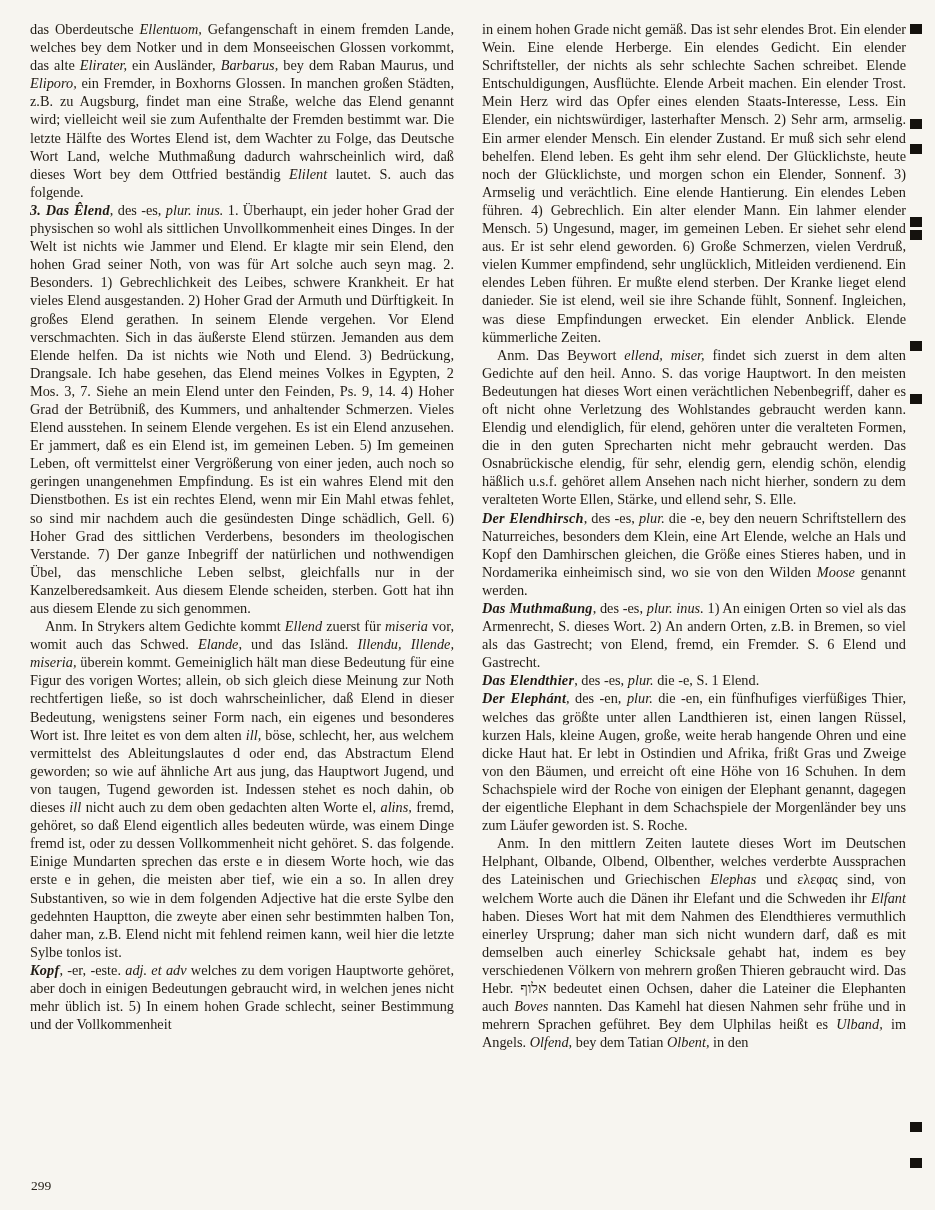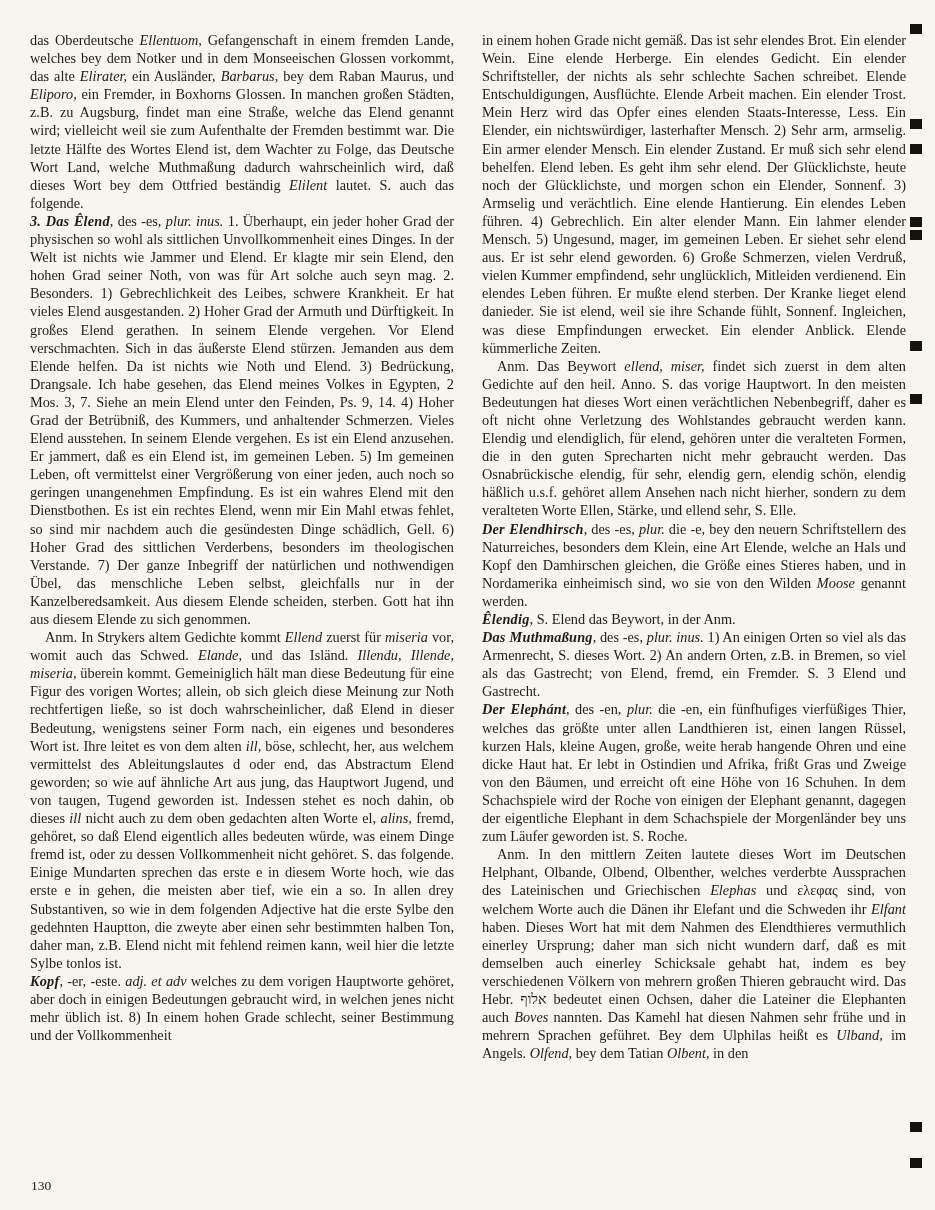--- a/index.html
+++ b/index.html
@@ -12,21 +12,20 @@
     position: relative;
     width: 935px; height: 1210px;
     background: #f7f5f0;
     overflow: hidden;
   }
   .columns {
     position: absolute;
     left: 30px; top: 20px;
     display: flex;
     gap: 28px;
-    margin-top: 11px;
   }
   .column {
     width: 424px;
     height: 1152px;
     overflow: hidden;
     font-size: 14.3px;
     line-height: 18.1px;
     color: #201b14;
     text-align: justify;
     hyphens: none;
@@ -50,39 +49,39 @@
 </style>
 </head>
 <body>
 
 <div class="page">
   <div class="columns">
     <div class="column">
         <p class="par"><span>das Oberdeutsche </span><span class="run-italic">Ellentuom,</span><span> Gefangenschaft in einem fremden Lande, welches bey dem Notker und in dem Monseeischen Glossen vorkommt, das alte </span><span class="run-italic">Elirater,</span><span> ein Ausländer, </span><span class="run-italic">Barbarus,</span><span> bey dem Raban Maurus, und </span><span class="run-italic">Eliporo,</span><span> ein Fremder, in Boxhorns Glossen. In manchen großen Städten, z.B. zu Augsburg, findet man eine Straße, welche das Elend genannt wird; vielleicht weil sie zum Aufenthalte der Fremden bestimmt war. Die letzte Hälfte des Wortes Elend ist, dem Wachter zu Folge, das Deutsche Wort Land, welche Muthmaßung dadurch wahrscheinlich wird, daß dieses Wort bey dem Ottfried beständig </span><span class="run-italic">Elilent</span><span> lautet. S. auch das folgende.</span></p>
         <p class="par"><span class="run-bold">3. Das Êlend</span><span>, des -es, </span><span class="run-italic">plur. inus.</span><span> 1. Überhaupt, ein jeder hoher Grad der physischen so wohl als sittlichen Unvollkommenheit eines Dinges. In der Welt ist nichts wie Jammer und Elend. Er klagte mir sein Elend, den hohen Grad seiner Noth, von was für Art solche auch seyn mag. 2. Besonders. 1) Gebrechlichkeit des Leibes, schwere Krankheit. Er hat vieles Elend ausgestanden. 2) Hoher Grad der Armuth und Dürftigkeit. In großes Elend gerathen. In seinem Elende vergehen. Vor Elend verschmachten. Sich in das äußerste Elend stürzen. Jemanden aus dem Elende helfen. Da ist nichts wie Noth und Elend. 3) Bedrückung, Drangsale. Ich habe gesehen, das Elend meines Volkes in Egypten, 2 Mos. 3, 7. Siehe an mein Elend unter den Feinden, Ps. 9, 14. 4) Hoher Grad der Betrübniß, des Kummers, und anhaltender Schmerzen. Vieles Elend ausstehen. In seinem Elende vergehen. Es ist ein Elend anzusehen. Er jammert, daß es ein Elend ist, im gemeinen Leben. 5) Im gemeinen Leben, oft vermittelst einer Vergrößerung von einer jeden, auch noch so geringen unangenehmen Empfindung. Es ist ein wahres Elend mit den Dienstbothen. Es ist ein rechtes Elend, wenn mir Ein Mahl etwas fehlet, so sind mir nachdem auch die gesündesten Dinge schädlich, Gell. 6) Hoher Grad des sittlichen Verderbens, besonders im theologischen Verstande. 7) Der ganze Inbegriff der natürlichen und nothwendigen Übel, das menschliche Leben selbst, gleichfalls nur in der Kanzelberedsamkeit. Aus diesem Elende scheiden, sterben. Gott hat ihn aus diesem Elende zu sich genommen.</span></p>
         <p class="par indent"><span>Anm. In Strykers altem Gedichte kommt </span><span class="run-italic">Ellend</span><span> zuerst für </span><span class="run-italic">miseria</span><span> vor, womit auch das Schwed. </span><span class="run-italic">Elande,</span><span> und das Isländ. </span><span class="run-italic">Illendu, Illende, miseria,</span><span> überein kommt. Gemeiniglich hält man diese Bedeutung für eine Figur des vorigen Wortes; allein, ob sich gleich diese Meinung zur Noth rechtfertigen ließe, so ist doch wahrscheinlicher, daß Elend in dieser Bedeutung, wenigstens seiner Form nach, ein eigenes und besonderes Wort ist. Ihre leitet es von dem alten </span><span class="run-italic">ill,</span><span> böse, schlecht, her, aus welchem vermittelst des Ableitungslautes d oder end, das Abstractum Elend geworden; so wie auf ähnliche Art aus jung, das Hauptwort Jugend, und von taugen, Tugend geworden ist. Indessen stehet es noch dahin, ob dieses </span><span class="run-italic">ill</span><span> nicht auch zu dem oben gedachten alten Worte el, </span><span class="run-italic">alins,</span><span> fremd, gehöret, so daß Elend eigentlich alles bedeuten würde, was einem Dinge fremd ist, oder zu dessen Vollkommenheit nicht gehöret. S. das folgende. Einige Mundarten sprechen das erste e in diesem Worte hoch, wie das erste e in gehen, die meisten aber tief, wie ein a so. In allen drey Substantiven, so wie in dem folgenden Adjective hat die erste Sylbe den gedehnten Hauptton, die zweyte aber einen sehr bestimmten halben Ton, daher man, z.B. Elend nicht mit fehlend reimen kann, weil hier die letzte Sylbe tonlos ist.</span></p>
-        <p class="par"><span class="run-bold">Kopf</span><span>, -er, -este. </span><span class="run-italic">adj. et adv</span><span> welches zu dem vorigen Hauptworte gehöret, aber doch in einigen Bedeutungen gebraucht wird, in welchen jenes nicht mehr üblich ist. 8) In einem hohen Grade schlecht, seiner Bestimmung und der Vollkommenheit</span></p>
+        <p class="par"><span class="run-bold">Kopf</span><span>, -er, -este. </span><span class="run-italic">adj. et adv</span><span> welches zu dem vorigen Hauptworte gehöret, aber doch in einigen Bedeutungen gebraucht wird, in welchen jenes nicht mehr üblich ist. 5) In einem hohen Grade schlecht, seiner Bestimmung und der Vollkommenheit</span></p>
       </div>
     <div class="column">
         <p class="par"><span>in einem hohen Grade nicht gemäß. Das ist sehr elendes Brot. Ein elender Wein. Eine elende Herberge. Ein elendes Gedicht. Ein elender Schriftsteller, der nichts als sehr schlechte Sachen schreibet. Elende Entschuldigungen, Ausflüchte. Elende Arbeit machen. Ein elender Trost. Mein Herz wird das Opfer eines elenden Staats-Interesse, Less. Ein Elender, ein nichtswürdiger, lasterhafter Mensch. 2) Sehr arm, armselig. Ein armer elender Mensch. Ein elender Zustand. Er muß sich sehr elend behelfen. Elend leben. Es geht ihm sehr elend. Der Glücklichste, heute noch der Glücklichste, und morgen schon ein Elender, Sonnenf. 3) Armselig und verächtlich. Eine elende Hantierung. Ein elendes Leben führen. 4) Gebrechlich. Ein alter elender Mann. Ein lahmer elender Mensch. 5) Ungesund, mager, im gemeinen Leben. Er siehet sehr elend aus. Er ist sehr elend geworden. 6) Große Schmerzen, vielen Verdruß, vielen Kummer empfindend, sehr unglücklich, Mitleiden verdienend. Ein elendes Leben führen. Er mußte elend sterben. Der Kranke lieget elend danieder. Sie ist elend, weil sie ihre Schande fühlt, Sonnenf. Ingleichen, was diese Empfindungen erwecket. Ein elender Anblick. Elende kümmerliche Zeiten.</span></p>
         <p class="par indent"><span>Anm. Das Beywort </span><span class="run-italic">ellend, miser,</span><span> findet sich zuerst in dem alten Gedichte auf den heil. Anno. S. das vorige Hauptwort. In den meisten Bedeutungen hat dieses Wort einen verächtlichen Nebenbegriff, daher es oft nicht ohne Verletzung des Wohlstandes gebraucht werden kann. Elendig und elendiglich, für elend, gehören unter die veralteten Formen, die in den guten Sprecharten nicht mehr gebraucht werden. Das Osnabrückische elendig, für sehr, elendig gern, elendig schön, elendig häßlich u.s.f. gehöret allem Ansehen nach nicht hierher, sondern zu dem veralteten Worte Ellen, Stärke, und ellend sehr, S. Elle.</span></p>
         <p class="par"><span class="run-bold">Der Elendhirsch</span><span>, des -es, </span><span class="run-italic">plur.</span><span> die -e, bey den neuern Schriftstellern des Naturreiches, besonders dem Klein, eine Art Elende, welche an Hals und Kopf den Damhirschen gleichen, die Größe eines Stieres haben, und in Nordamerika einheimisch sind, wo sie von den Wilden </span><span class="run-italic">Moose</span><span> genannt werden.</span></p>
-        <p class="par"><span class="run-bold">Êlendig</span><span>, S. Elend das Beywort, in der Anm.</span></p>
-        <p class="par"><span class="run-bold">Das Muthmaßung</span><span>, des -es, </span><span class="run-italic">plur. inus.</span><span> 1) An einigen Orten so viel als das Armenrecht, S. dieses Wort. 2) An andern Orten, z.B. in Bremen, so viel als das Gastrecht; von Elend, fremd, ein Fremder. S. 3 Elend und Gastrecht.</span></p>
+        <p class="par"><span class="run-bold">Das Muthmaßung</span><span>, des -es, </span><span class="run-italic">plur. inus.</span><span> 1) An einigen Orten so viel als das Armenrecht, S. dieses Wort. 2) An andern Orten, z.B. in Bremen, so viel als das Gastrecht; von Elend, fremd, ein Fremder. S. 6 Elend und Gastrecht.</span></p>
+        <p class="par"><span class="run-bold">Das Elendthier</span><span>, des -es, </span><span class="run-italic">plur.</span><span> die -e, S. 1 Elend.</span></p>
         <p class="par"><span class="run-bold">Der Elephánt</span><span>, des -en, </span><span class="run-italic">plur.</span><span> die -en, ein fünfhufiges vierfüßiges Thier, welches das größte unter allen Landthieren ist, einen langen Rüssel, kurzen Hals, kleine Augen, große, weite herab hangende Ohren und eine dicke Haut hat. Er lebt in Ostindien und Afrika, frißt Gras und Zweige von den Bäumen, und erreicht oft eine Höhe von 16 Schuhen. In dem Schachspiele wird der Roche von einigen der Elephant genannt, dagegen der eigentliche Elephant in dem Schachspiele der Morgenländer bey uns zum Läufer geworden ist. S. Roche.</span></p>
         <p class="par indent"><span>Anm. In den mittlern Zeiten lautete dieses Wort im Deutschen Helphant, Olbande, Olbend, Olbenther, welches verderbte Aussprachen des Lateinischen und Griechischen </span><span class="run-italic">Elephas</span><span> und ελεφας sind, von welchem Worte auch die Dänen ihr Elefant und die Schweden ihr </span><span class="run-italic">Elfant</span><span> haben. Dieses Wort hat mit dem Nahmen des Elendthieres vermuthlich einerley Ursprung; daher man sich nicht wundern darf, daß es mit demselben auch einerley Schicksale gehabt hat, indem es bey verschiedenen Völkern von mehrern großen Thieren gebraucht wird. Das Hebr. אלוף bedeutet einen Ochsen, daher die Lateiner die Elephanten auch </span><span class="run-italic">Boves</span><span> nannten. Das Kamehl hat diesen Nahmen sehr frühe und in mehrern Sprachen geführet. Bey dem Ulphilas heißt es </span><span class="run-italic">Ulband,</span><span> im Angels. </span><span class="run-italic">Olfend,</span><span> bey dem Tatian </span><span class="run-italic">Olbent,</span><span> in den</span></p>
       </div>
   </div>
   <div>
       <div class="ink-mark" style="top: 24px;"></div>
       <div class="ink-mark" style="top: 119px;"></div>
       <div class="ink-mark" style="top: 144px;"></div>
       <div class="ink-mark" style="top: 217px;"></div>
       <div class="ink-mark" style="top: 230px;"></div>
       <div class="ink-mark" style="top: 341px;"></div>
       <div class="ink-mark" style="top: 394px;"></div>
       <div class="ink-mark" style="top: 1122px;"></div>
       <div class="ink-mark" style="top: 1158px;"></div>
     </div>
   <div class="footer">
-    <span>130</span>
+    <span>299</span>
   </div>
 </div>
 
 </body></html>

